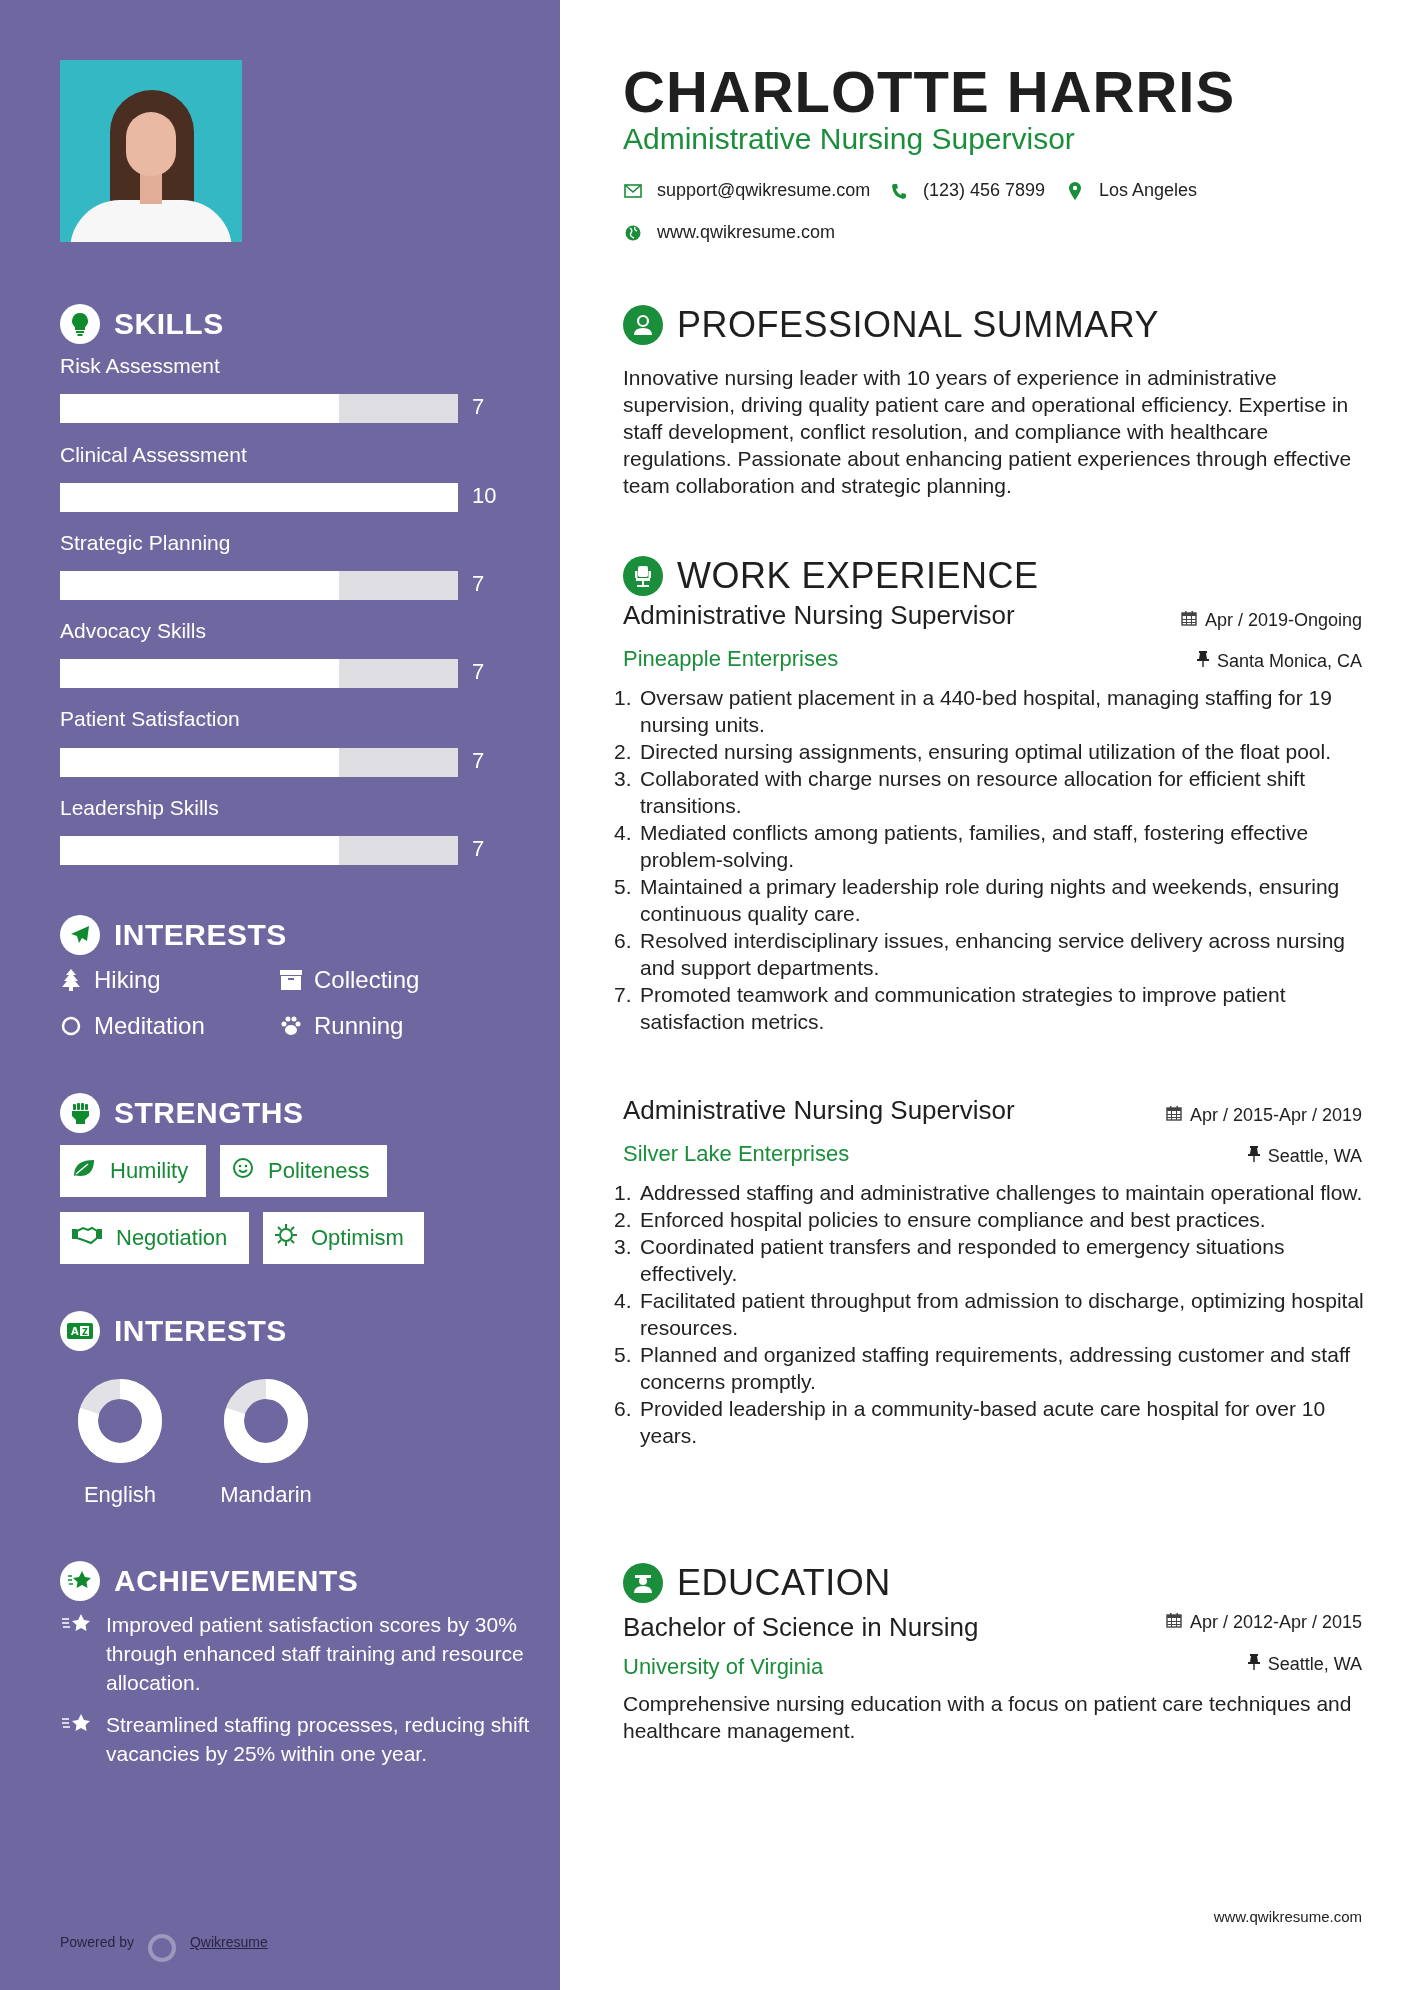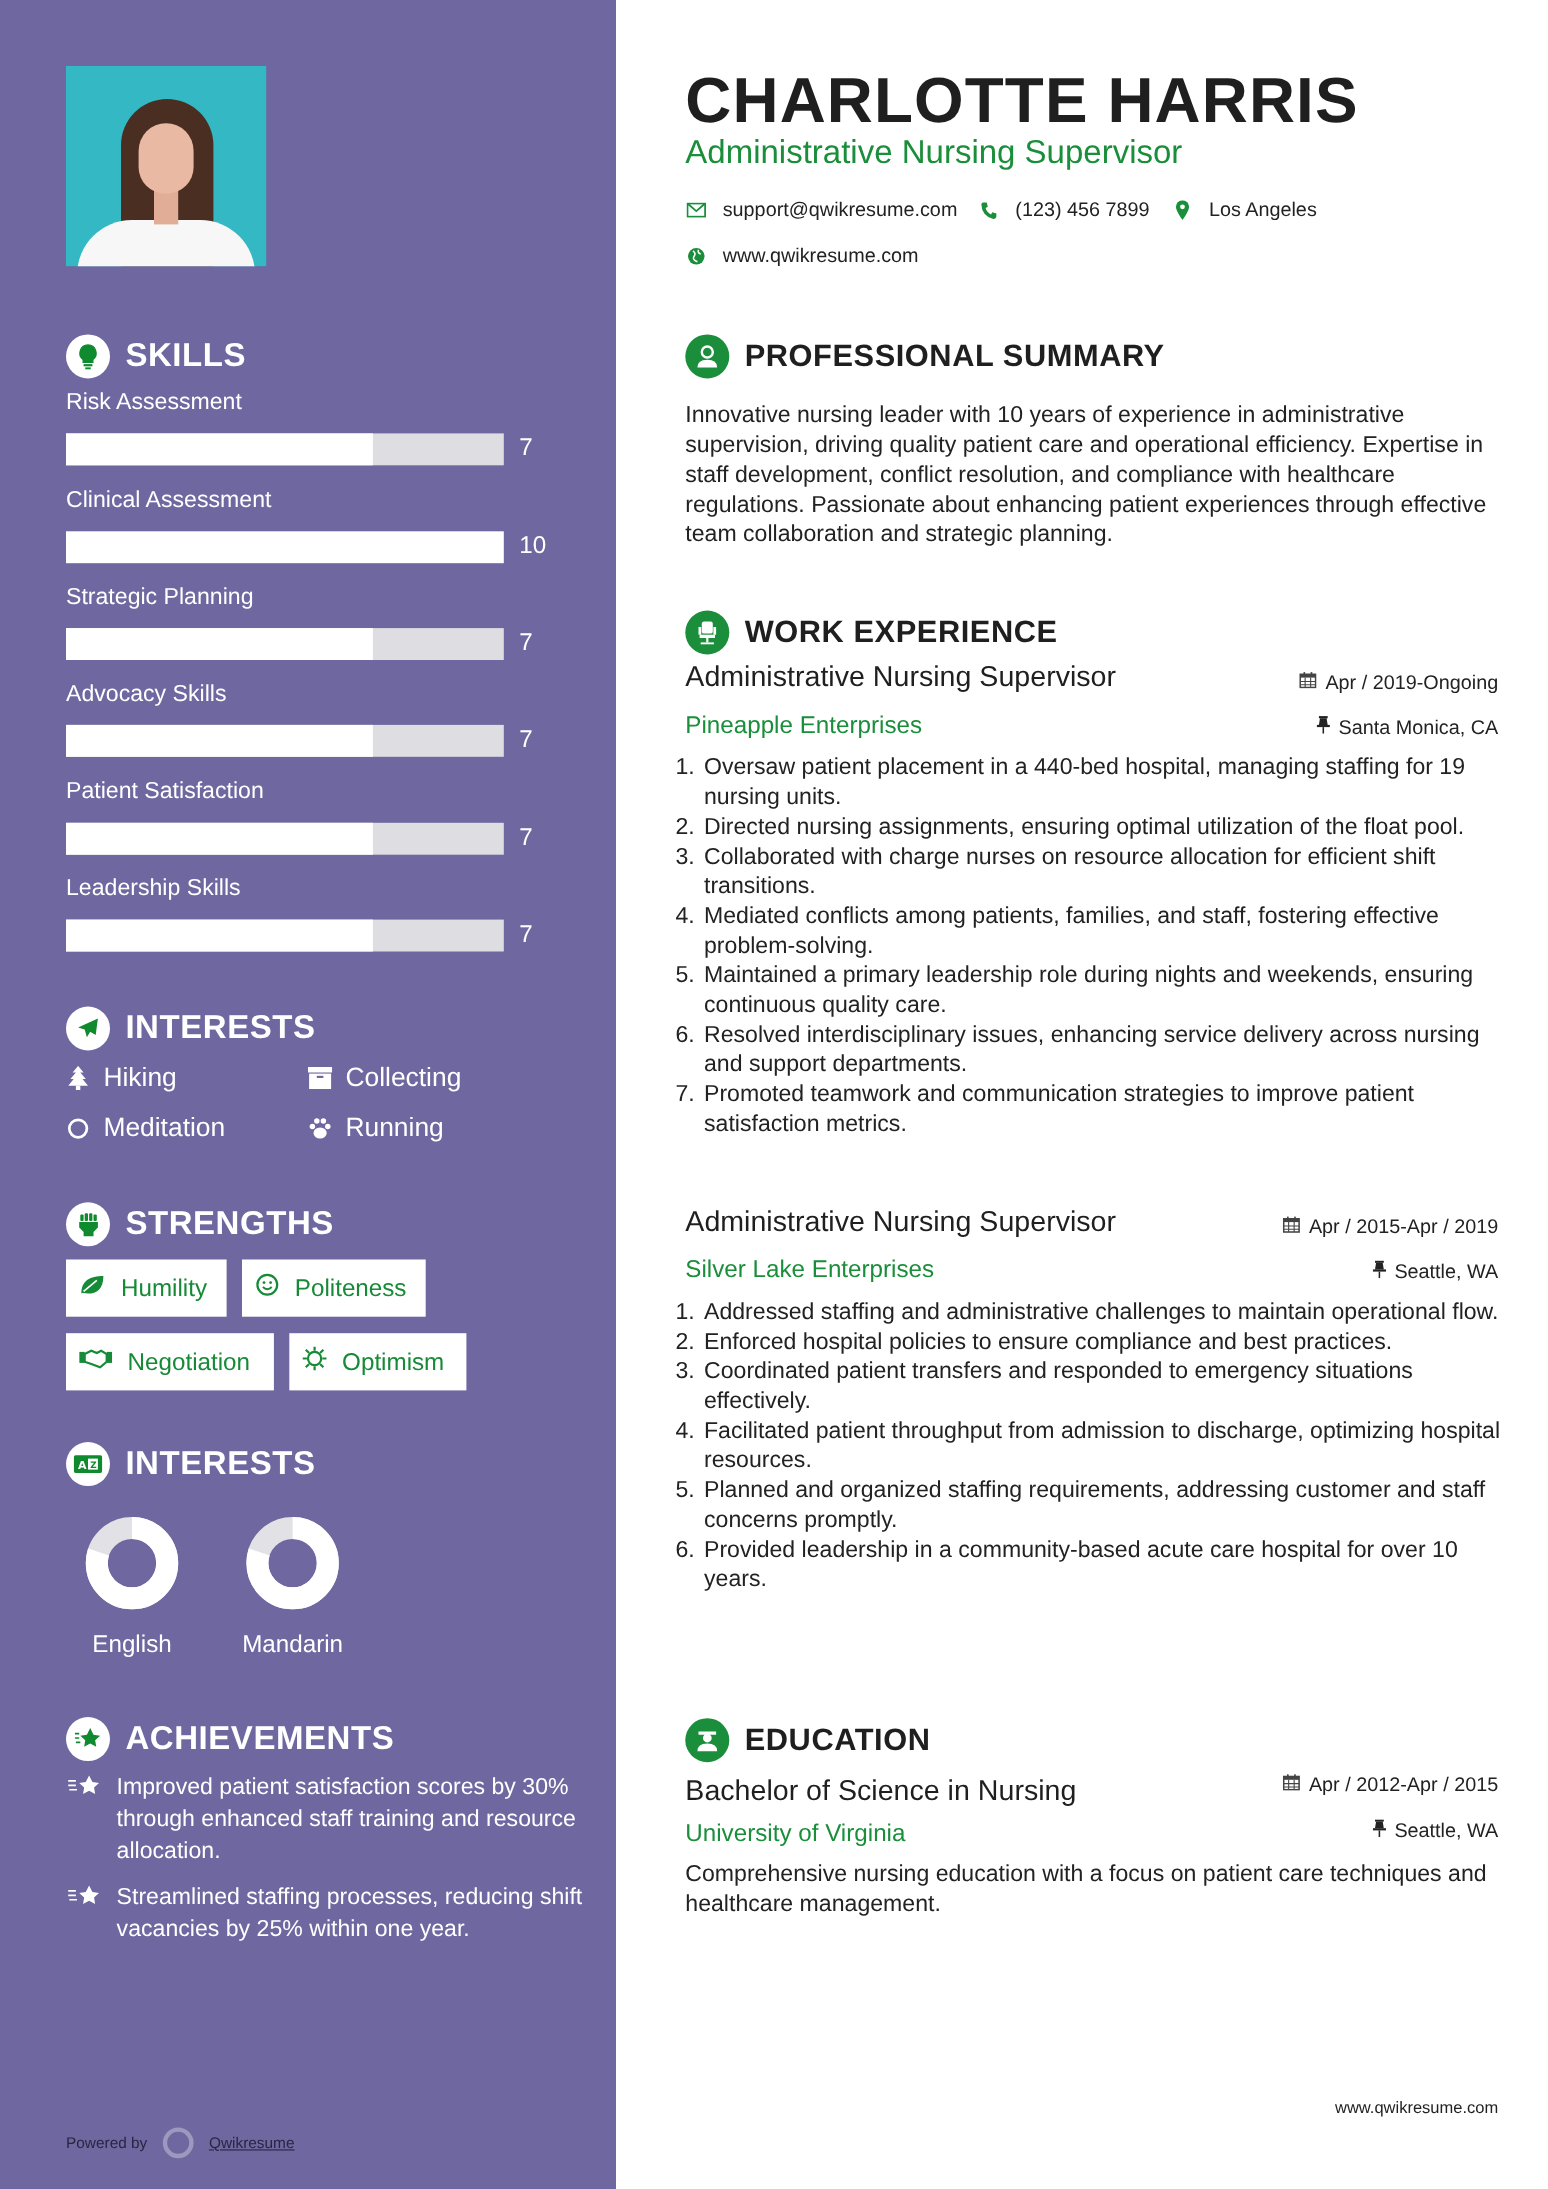--- a/index.html
+++ b/index.html
@@ -28,33 +28,33 @@
 
   .strength { position: absolute; height: 52px; background: #fff; display: flex; align-items: center; gap: 14px; padding: 0 12px; font-size: 22px; color: #168a36; }
 
   .lang { position: absolute; width: 110px; text-align: center; }
   .lang svg { display: block; margin: 0 auto; }
   .lang-name { margin-top: 18px; font-size: 22px; color: #fff; }
 
   .ach { position: absolute; left: 60px; width: 470px; display: flex; gap: 12px; font-size: 21px; line-height: 29px; color: #fff; }
   .ach .ico { flex: 0 0 34px; padding-top: 2px; }
 
-  .powered { position: absolute; left: 60px; top: 1934px; display: flex; align-items: center; gap: 14px; font-size: 14px; color: #2a2540; }
+  .powered { position: absolute; left: 60px; top: 1934px; display: flex; align-items: flex-start; gap: 14px; font-size: 14px; color: #2a2540; }
   .powered .qlogo { width: 28px; height: 28px; border: 4px solid #9d98bd; border-radius: 50%; }
   .powered .brand { text-decoration: underline; }
 
   
   .main { position: absolute; left: 562px; top: 0; width: 845px; height: 1990px; }
   .name { position: absolute; left: 61px; top: 58px; font-size: 58px; font-weight: bold; color: #1f1f1f; letter-spacing: 1px; }
   .role { position: absolute; left: 61px; top: 122px; font-size: 30px; color: #1a8e3a; }
   .contact { position: absolute; display: flex; align-items: center; gap: 14px; font-size: 18px; color: #222; }
   .contact .ico { width: 20px; height: 20px; display: flex; align-items: center; justify-content: center; color: #1a8e3a; }
 
   .sec-icon-main { width: 40px; height: 40px; border-radius: 50%; background: #1a8e3a; display: flex; align-items: center; justify-content: center; color: #fff; }
-  .sec-title-main { font-size: 28px; font-weight: bold; color: #1f1f1f; letter-spacing: 0.5px; }
+  .sec-title-main { font-size: 36px; font-weight: normal; color: #1f1f1f; letter-spacing: 0.5px; }
 
   .para { position: absolute; left: 61px; width: 740px; font-size: 21px; line-height: 27px; color: #222; }
   .job-title { position: absolute; left: 61px; font-size: 26px; color: #1f1f1f; }
   .company { position: absolute; left: 61px; font-size: 22px; color: #1a8e3a; }
   .meta { position: absolute; right: 45px; font-size: 18px; color: #222; display: flex; align-items: center; gap: 8px; }
   .list { position: absolute; left: 52px; width: 760px; font-size: 21px; line-height: 27px; color: #222; list-style: none; }
   .list li { display: flex; }
   .list .num { flex: 0 0 26px; }
 
   .footer-url { position: absolute; right: 45px; top: 1908px; font-size: 15px; color: #222; }

